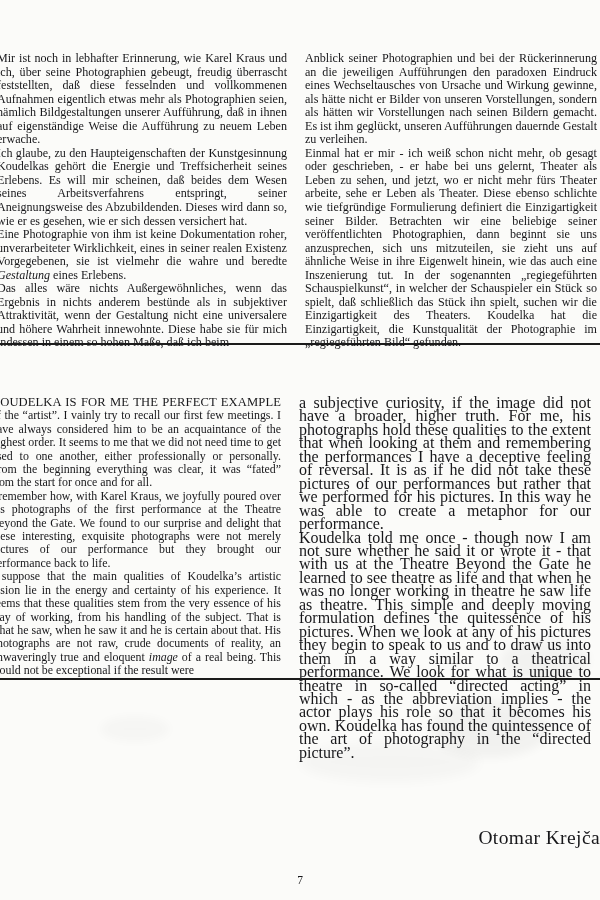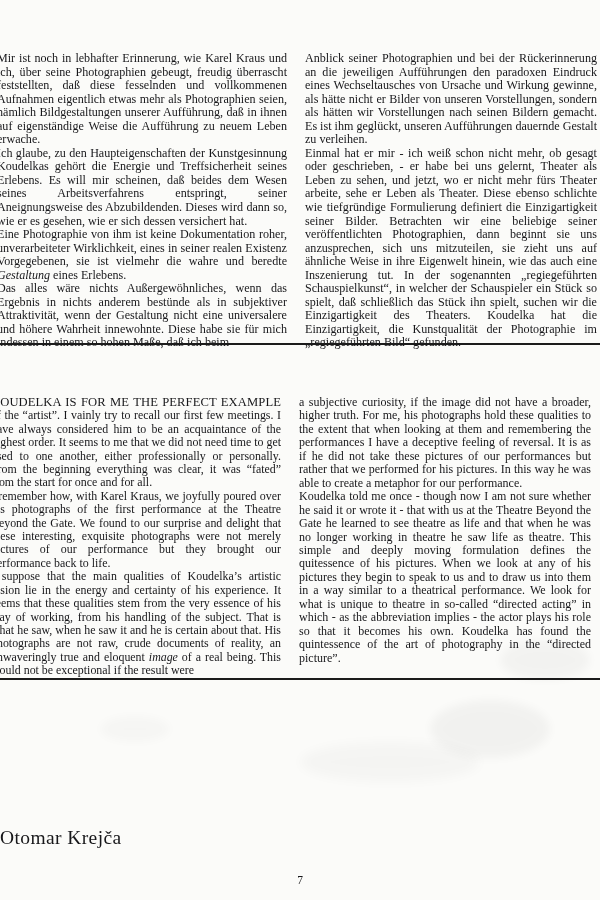--- a/index.html
+++ b/index.html
@@ -66,21 +66,21 @@
   }
   .de p.para {
     font-size: 12.1px;
     line-height: 13.55px;
   }
   .en p.para {
     font-size: 11.9px;
     line-height: 13.4px;
   }
   .en .col-right p.para {
-    font-size: 12px;
+    font-size: 16px;
     line-height: 13.45px;
   }
 
   .lead-caps {
     font-size: 12.6px;
     letter-spacing: 0.1px;
   }
 
   em.it {
     font-style: italic;
@@ -96,21 +96,21 @@
   }
   .rule-top    { top: 343px; }
   .rule-bottom { top: 678px; }
 
   
   .signature {
     position: absolute;
     left: 0;
     top: 827px;
     width: 600px;
-    text-align: left;
+    text-align: right;
     font-size: 19.5px;
     letter-spacing: 0.4px;
   }
   .folio {
     position: absolute;
     left: 0;
     top: 874px;
     width: 600px;
     text-align: center;
     font-size: 11.5px;

